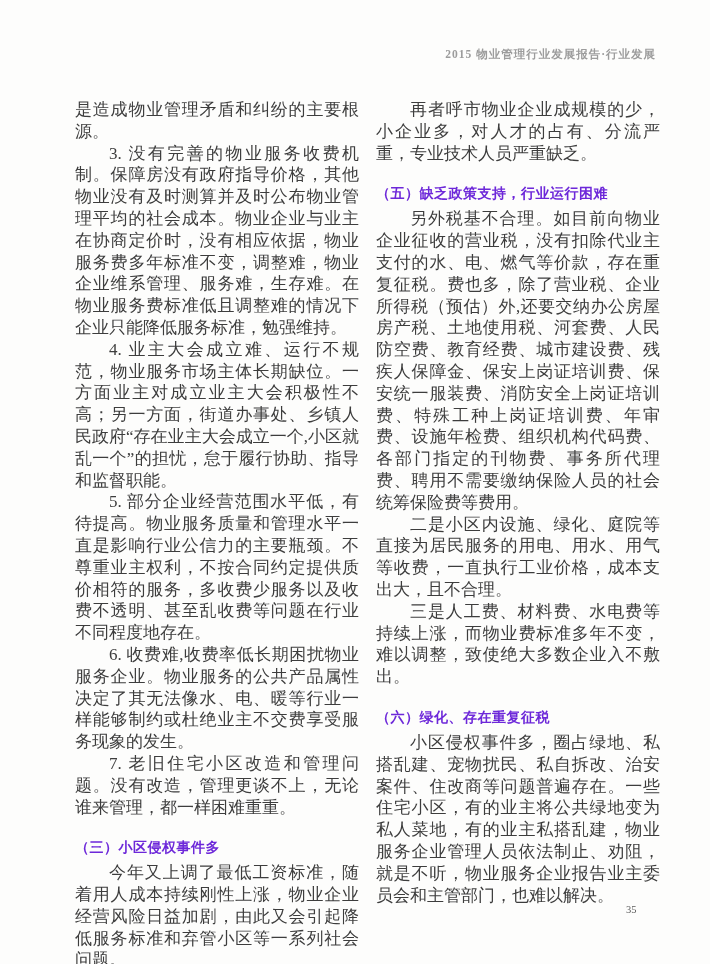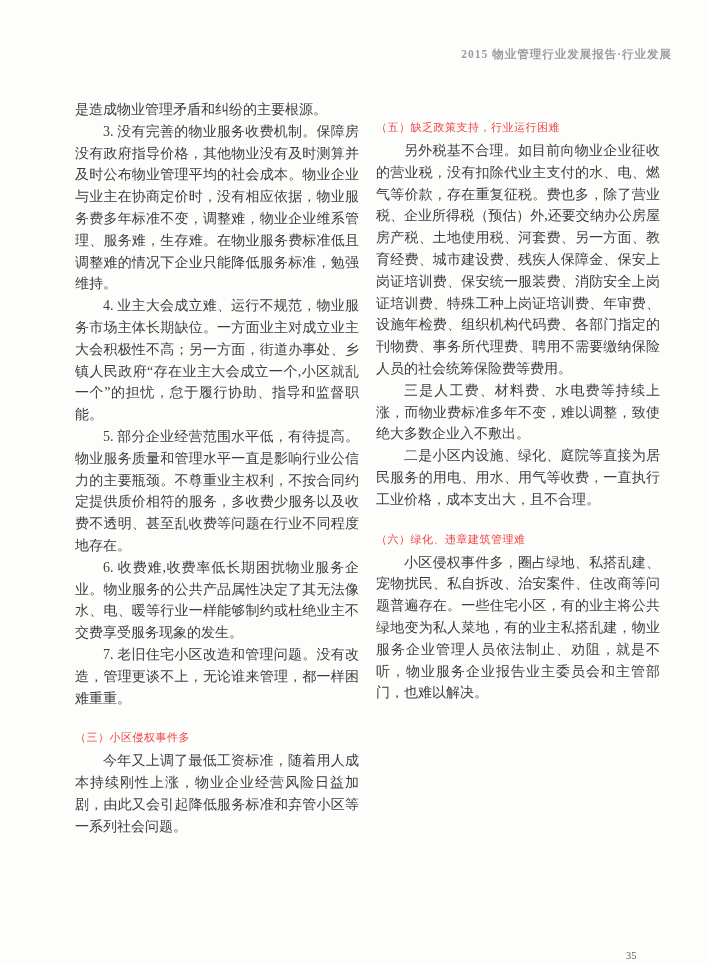--- a/index.html
+++ b/index.html
@@ -11,21 +11,21 @@
     position: relative;
     width: 710px;
     height: 964px;
     background: #fdfdfc;
     overflow: hidden;
     font-family: "Liberation Serif", "DejaVu Serif", serif;
   }
   .running-header {
     position: absolute;
     top: 47px;
-    left: 87px;
+    left: 71px;
     width: 585px;
     text-align: right;
     font-size: 11.5px;
     font-weight: bold;
     letter-spacing: 1px;
     color: #9c9c9c;
   }
   .columns {
     position: absolute;
     top: 99px;
@@ -33,40 +33,40 @@
     width: 585px;
     display: flex;
     gap: 17px;
   }
   .column {
     flex: 1 1 0;
     min-width: 0;
   }
   .body-paragraph {
     margin: 0;
-    font-size: 14px;
+    font-size: 17px;
     line-height: 21.8px;
     color: #3d3d3d;
     text-align: justify;
     text-justify: inter-ideograph;
   }
   .body-paragraph.indent {
     text-indent: 2em;
   }
   .section-heading {
     font-family: "Liberation Sans", "DejaVu Sans", sans-serif;
-    font-size: 11px;
-    font-weight: normal;
-    color: #ef4444;
+    font-size: 14px;
+    font-weight: bold;
+    color: #6d28d9;
     letter-spacing: 0.5px;
     margin: 21px 0 5px 0;
   }
   .page-number {
     position: absolute;
-    top: 950px;
+    top: 904px;
     left: 626px;
     font-size: 10.5px;
     color: #5a5a5a;
   }
 </style>
 </head>
 <body>
 
 <div class="page">
   <div class="running-header">2015 物业管理行业发展报告·行业发展</div>
@@ -76,23 +76,24 @@
         <p class="body-paragraph">是造成物业管理矛盾和纠纷的主要根源。</p>
         <p class="body-paragraph indent">3. 没有完善的物业服务收费机制。保障房没有政府指导价格，其他物业没有及时测算并及时公布物业管理平均的社会成本。物业企业与业主在协商定价时，没有相应依据，物业服务费多年标准不变，调整难，物业企业维系管理、服务难，生存难。在物业服务费标准低且调整难的情况下企业只能降低服务标准，勉强维持。</p>
         <p class="body-paragraph indent">4. 业主大会成立难、运行不规范，物业服务市场主体长期缺位。一方面业主对成立业主大会积极性不高；另一方面，街道办事处、乡镇人民政府“存在业主大会成立一个,小区就乱一个”的担忧，怠于履行协助、指导和监督职能。</p>
         <p class="body-paragraph indent">5. 部分企业经营范围水平低，有待提高。物业服务质量和管理水平一直是影响行业公信力的主要瓶颈。不尊重业主权利，不按合同约定提供质价相符的服务，多收费少服务以及收费不透明、甚至乱收费等问题在行业不同程度地存在。</p>
         <p class="body-paragraph indent">6. 收费难,收费率低长期困扰物业服务企业。物业服务的公共产品属性决定了其无法像水、电、暖等行业一样能够制约或杜绝业主不交费享受服务现象的发生。</p>
         <p class="body-paragraph indent">7. 老旧住宅小区改造和管理问题。没有改造，管理更谈不上，无论谁来管理，都一样困难重重。</p>
         <h3 class="section-heading">（三）小区侵权事件多</h3>
         <p class="body-paragraph indent">今年又上调了最低工资标准，随着用人成本持续刚性上涨，物业企业经营风险日益加剧，由此又会引起降低服务标准和弃管小区等一系列社会问题。</p>
       </div>
     <div class="column">
+        <p class="body-paragraph indent">再者呼市物业企业成规模的少，小企业多，对人才的占有、分流严重，专业技术人员严重缺乏。</p>
         <h3 class="section-heading">（五）缺乏政策支持，行业运行困难</h3>
-        <p class="body-paragraph indent">另外税基不合理。如目前向物业企业征收的营业税，没有扣除代业主支付的水、电、燃气等价款，存在重复征税。费也多，除了营业税、企业所得税（预估）外,还要交纳办公房屋房产税、土地使用税、河套费、另一方面、教育经费、城市建设费、残疾人保障金、保安上岗证培训费、保安统一服装费、消防安全上岗证培训费、特殊工种上岗证培训费、年审费、设施年检费、组织机构代码费、各部门指定的刊物费、事务所代理费、聘用不需要缴纳保险人员的社会统筹保险费等费用。</p>
+        <p class="body-paragraph indent">另外税基不合理。如目前向物业企业征收的营业税，没有扣除代业主支付的水、电、燃气等价款，存在重复征税。费也多，除了营业税、企业所得税（预估）外,还要交纳办公房屋房产税、土地使用税、河套费、人民防空费、教育经费、城市建设费、残疾人保障金、保安上岗证培训费、保安统一服装费、消防安全上岗证培训费、特殊工种上岗证培训费、年审费、设施年检费、组织机构代码费、各部门指定的刊物费、事务所代理费、聘用不需要缴纳保险人员的社会统筹保险费等费用。</p>
+        <p class="body-paragraph indent">二是小区内设施、绿化、庭院等直接为居民服务的用电、用水、用气等收费，一直执行工业价格，成本支出大，且不合理。</p>
         <p class="body-paragraph indent">三是人工费、材料费、水电费等持续上涨，而物业费标准多年不变，难以调整，致使绝大多数企业入不敷出。</p>
-        <p class="body-paragraph indent">二是小区内设施、绿化、庭院等直接为居民服务的用电、用水、用气等收费，一直执行工业价格，成本支出大，且不合理。</p>
-        <h3 class="section-heading">（六）绿化、违章建筑管理难</h3>
+        <h3 class="section-heading">（六）绿化、存在重复征税</h3>
         <p class="body-paragraph indent">小区侵权事件多，圈占绿地、私搭乱建、宠物扰民、私自拆改、治安案件、住改商等问题普遍存在。一些住宅小区，有的业主将公共绿地变为私人菜地，有的业主私搭乱建，物业服务企业管理人员依法制止、劝阻，就是不听，物业服务企业报告业主委员会和主管部门，也难以解决。</p>
       </div>
   </div>
 
   <div class="page-number">35</div>
 </div>
 
 </body></html>

